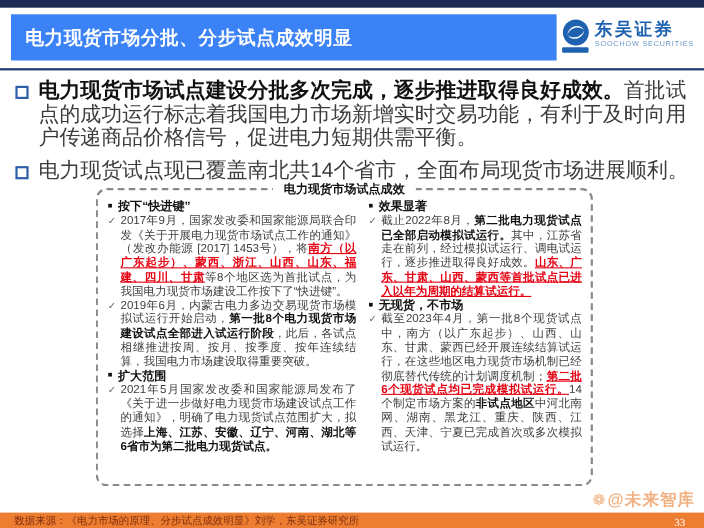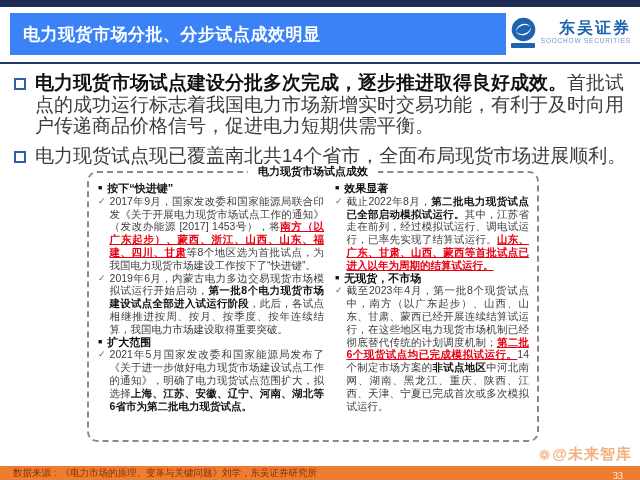--- a/index.html
+++ b/index.html
@@ -8,21 +8,21 @@
     font-family:"Liberation Sans","DejaVu Sans",sans-serif;overflow:hidden;
   }
   
   .top-strip{position:absolute;left:0;top:0;width:640px;height:7px;background:#1d2b55;}
   .banner{position:absolute;left:10px;top:13px;width:496px;height:42px;background:#3b82f6;
           display:flex;align-items:center;}
   .banner-title{color:#fff;font-weight:bold;font-size:17px;padding-left:13px;letter-spacing:.5px;}
   .logo{position:absolute;right:9px;top:17px;display:flex;align-items:center;gap:5px;}
   .logo-mark{display:flex;flex-direction:column;align-items:center;}
   .logo-bar{width:24px;height:5px;background:#1f63b0;border-radius:1px;margin-top:1px;}
-  .logo-text{display:flex;flex-direction:column;line-height:1;align-items:flex-end;}
+  .logo-text{display:flex;flex-direction:column;line-height:1;}
   .logo-cn{color:#1f63b0;font-weight:bold;font-size:16px;letter-spacing:2px;}
   .logo-en{color:#6d97c8;font-size:6.5px;letter-spacing:.8px;margin-top:2px;}
   .header-rule{position:absolute;left:0;top:62px;width:640px;height:2px;background:#203a70;}
   
   .bullets{position:absolute;left:14px;top:72px;width:614px;}
   .bullet{display:flex;gap:9px;font-size:19px;line-height:21.5px;color:#3c3c3c;margin-bottom:8px;}
   .bullet-marker{flex:none;width:8px;height:8px;border:2px solid #2e5fa8;margin-top:6px;background:#fff;}
   .bullet-text{flex:1;}
   
   .panel{position:absolute;left:87px;top:171px;width:452px;height:271px;
@@ -115,37 +115,37 @@
             <div class="para-text"><span class="seg seg-normal">2021年5月国家发改委和国家能源局发布了《关于进一步做好电力现货市场建设试点工作的通知》，明确了电力现货试点范围扩大，拟选择</span><span class="seg seg-bold">上海、江苏、安徽、辽宁、河南、湖北等6省市为第二批电力现货试点。</span></div>
           </div>
         </div>
         <div class="panel-col col-right">
           <div class="sec-heading">
             <span class="hm">■</span>
             <span class="sec-heading-label">效果显著</span>
           </div>
           <div class="para">
             <span class="check">✓</span>
-            <div class="para-text"><span class="seg seg-normal">截止2022年8月，</span><span class="seg seg-bold">第二批电力现货试点已全部启动模拟试运行。</span><span class="seg seg-normal">其中，江苏省走在前列，经过模拟试运行、调电试运行，已率先实现了结算试运行。</span><span class="seg seg-red">山东、广东、甘肃、山西、蒙西等首批试点已进入以年为周期的结算试运行。</span></div>
+            <div class="para-text"><span class="seg seg-normal">截止2022年8月，</span><span class="seg seg-bold">第二批电力现货试点已全部启动模拟试运行。</span><span class="seg seg-normal">其中，江苏省走在前列，经过模拟试运行、调电试运行，逐步推进取得良好成效。</span><span class="seg seg-red">山东、广东、甘肃、山西、蒙西等首批试点已进入以年为周期的结算试运行。</span></div>
           </div>
           <div class="sec-heading">
             <span class="hm">■</span>
             <span class="sec-heading-label">无现货，不市场</span>
           </div>
           <div class="para">
             <span class="check">✓</span>
             <div class="para-text"><span class="seg seg-normal">截至2023年4月，第一批8个现货试点中，南方（以广东起步）、山西、山东、甘肃、蒙西已经开展连续结算试运行，在这些地区电力现货市场机制已经彻底替代传统的计划调度机制；</span><span class="seg seg-red">第二批6个现货试点均已完成模拟试运行。</span><span class="seg seg-normal">14个制定市场方案的</span><span class="seg seg-bold">非试点地区</span><span class="seg seg-normal">中河北南网、湖南、黑龙江、重庆、陕西、江西、天津、宁夏已完成首次或多次模拟试运行。</span></div>
           </div>
         </div>
       </div>
   </div>
 
   <div class="watermark">
     <span class="wm-icon">❁</span>
     <span>@未来智库</span>
   </div>
 
   <div class="footer-bar">
-    <span class="source">数据来源：《电力市场的原理、变革与关键问题》刘学，东吴证券研究所</span>
+    <span class="source">数据来源：《电力市场的原理、分步试点成效明显》刘学，东吴证券研究所</span>
     <span class="page-num">33</span>
   </div>
 
 </div>
 
 </body></html>

